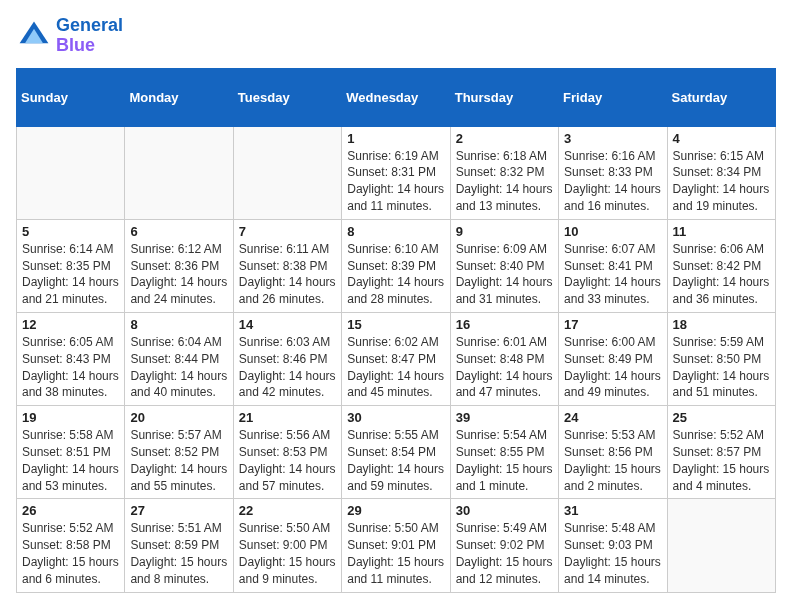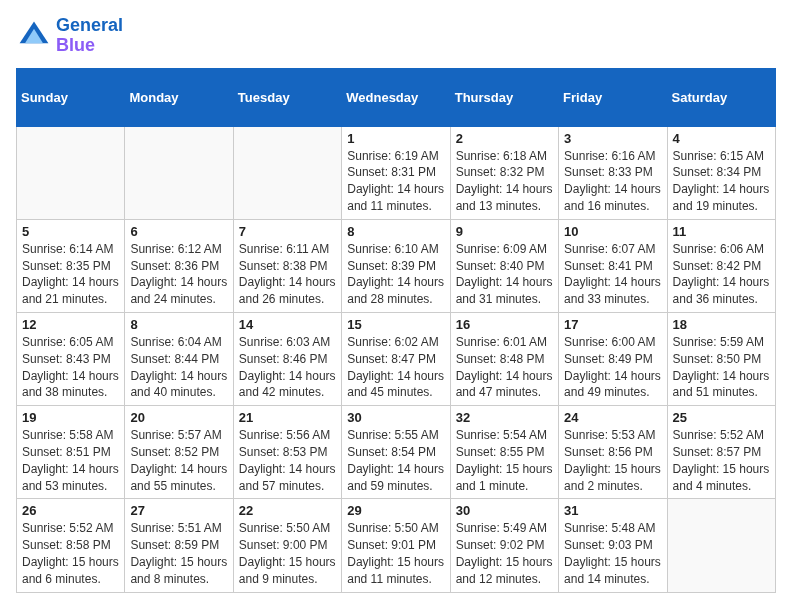--- a/index.html
+++ b/index.html
@@ -209,21 +209,21 @@
         </td>
         <td>
           <div class="day-num">21</div>
           <div class="day-info">Sunrise: 5:56 AM<br>Sunset: 8:53 PM<br>Daylight: 14 hours<br>and 57 minutes.</div>
         </td>
         <td>
           <div class="day-num">30</div>
           <div class="day-info">Sunrise: 5:55 AM<br>Sunset: 8:54 PM<br>Daylight: 14 hours<br>and 59 minutes.</div>
         </td>
         <td>
-          <div class="day-num">32</div>
+          <div class="day-num">39</div>
           <div class="day-info">Sunrise: 5:54 AM<br>Sunset: 8:55 PM<br>Daylight: 15 hours<br>and 1 minute.</div>
         </td>
         <td>
           <div class="day-num">24</div>
           <div class="day-info">Sunrise: 5:53 AM<br>Sunset: 8:56 PM<br>Daylight: 15 hours<br>and 2 minutes.</div>
         </td>
         <td>
           <div class="day-num">25</div>
           <div class="day-info">Sunrise: 5:52 AM<br>Sunset: 8:57 PM<br>Daylight: 15 hours<br>and 4 minutes.</div>
         </td>

